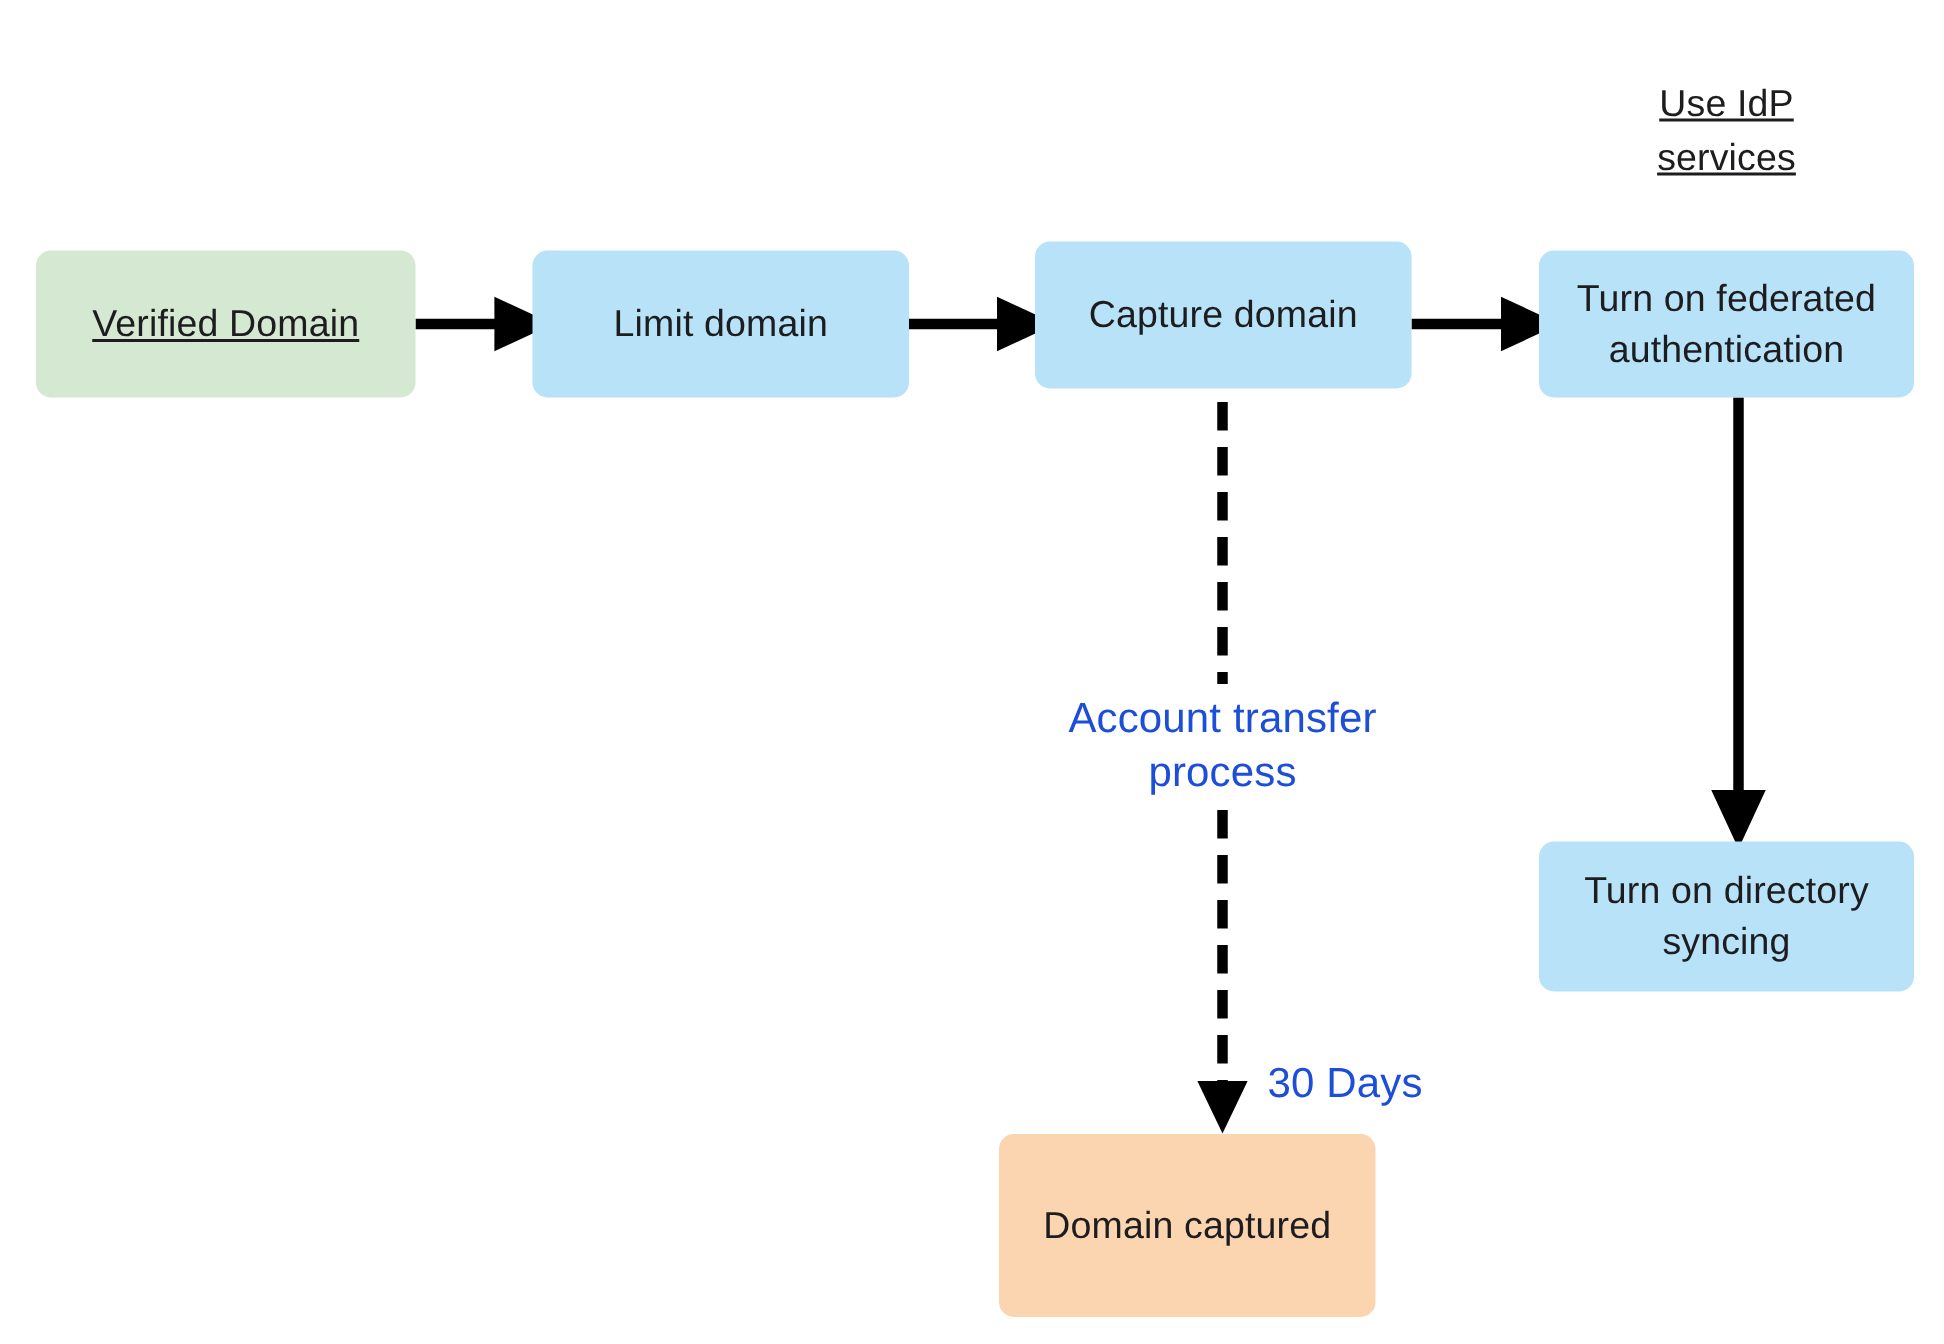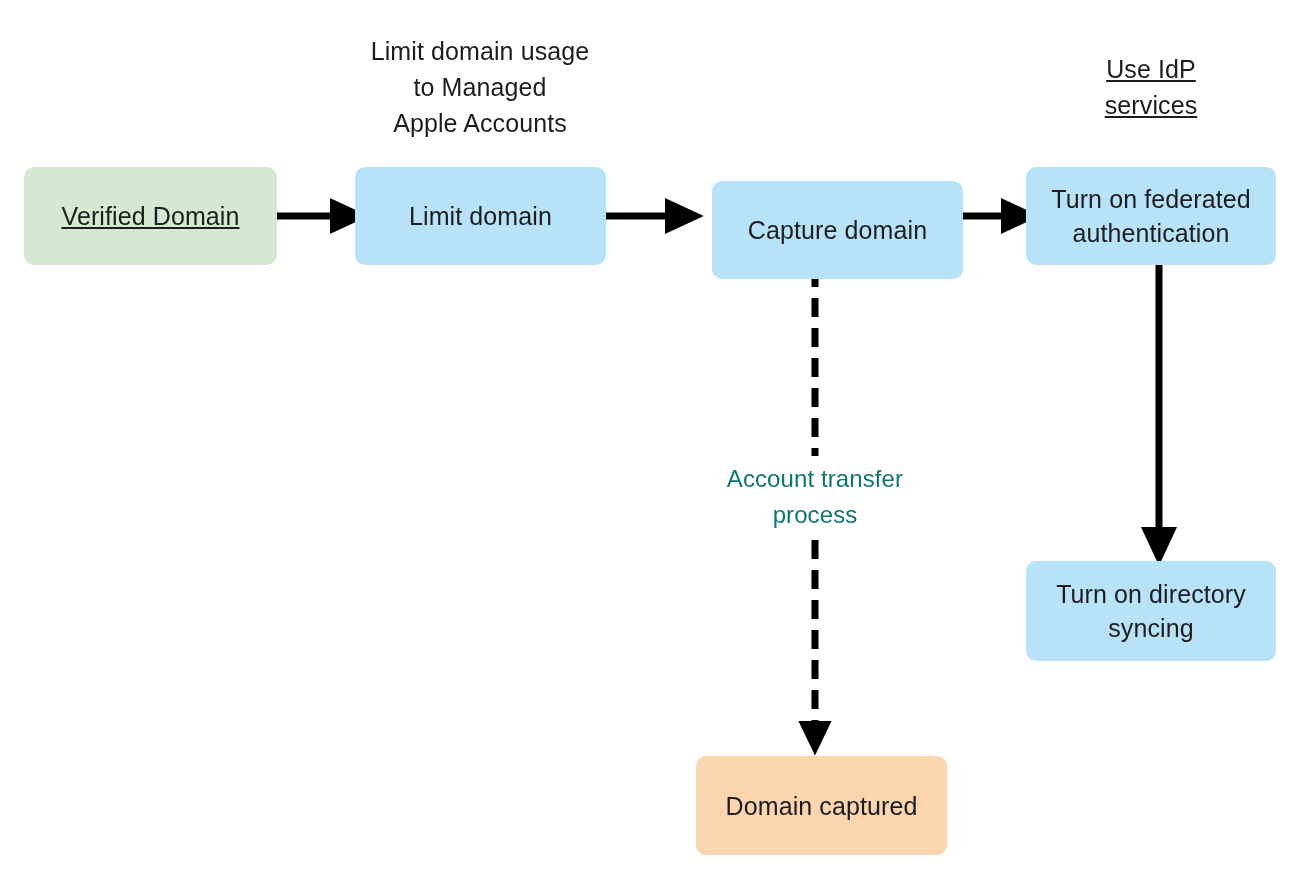--- a/index.html
+++ b/index.html
@@ -37,22 +37,22 @@
     text-align: center;
     color: #1d1d1f;
     font-size: 25px;
     line-height: 36px;
     letter-spacing: 0.1px;
     white-space: pre-line;
   }
   .edge-label {
     position: absolute;
     text-align: center;
-    color: #0f766e;
-    font-size: 24px;
+    color: #1d4ed8;
+    font-size: 28px;
     line-height: 36px;
     letter-spacing: 0.1px;
     white-space: pre-line;
   }
   svg.edges {
     position: absolute;
     left: 0;
     top: 0;
     width: 1296px;
     height: 896px;
@@ -83,39 +83,37 @@
 
     <line x1="941" y1="216" x2="1002" y2="216" stroke="#000000" stroke-width="7" marker-end="url(#arrowhead-right)"></line>
 
     <line x1="1159" y1="265" x2="1159" y2="528" stroke="#000000" stroke-width="7" marker-end="url(#arrowhead-down)"></line>
 
     <line x1="815" y1="268" x2="815" y2="456" stroke="#000000" stroke-width="7" stroke-dasharray="19 11"></line>
 
     <line x1="815" y1="540" x2="815" y2="722" stroke="#000000" stroke-width="7" stroke-dasharray="19 11" marker-end="url(#arrowhead-dashed)"></line>
   </svg>
 
-  <div class="caption" style="left:355px; top:33px; width:250px;">Limit domain usage
-to Managed
-Apple Accounts</div>
 
 
   <div class="caption" style="left:1026px; top:51px; width:250px;text-decoration:underline;">Use IdP
 services</div>
 
   <div class="node" style="left:24px; top:167px; width:253px; height:98px; background:#d5e8d2;text-decoration:underline;">Verified Domain</div>
 
   <div class="node" style="left:355px; top:167px; width:251px; height:98px; background:#b7e2f8;">Limit domain</div>
 
-  <div class="node" style="left:690px; top:181px; width:251px; height:98px; background:#b7e2f8;margin-left:22px;">Capture domain</div>
+  <div class="node" style="left:690px; top:161px; width:251px; height:98px; background:#b7e2f8;">Capture domain</div>
 
   <div class="node" style="left:1026px; top:561px; width:250px; height:100px; background:#b7e2f8; white-space:pre-line;">Turn on directory
 syncing</div>
 
   <div class="node" style="left:1026px; top:167px; width:250px; height:98px; background:#b7e2f8; white-space:pre-line;">Turn on federated
 authentication</div>
 
-  <div class="node" style="left:696px; top:756px; width:251px; height:99px; background:#fbd4b0;">Domain captured</div>
+  <div class="node" style="left:666px; top:756px; width:251px; height:122px; background:#fbd4b0;">Domain captured</div>
 
   <div class="edge-label" style="left:690px; top:461px; width:250px;">Account transfer
 process</div>
 
+  <div class="edge-label" style="left:845px; top:704px; width:160px; text-align:left;">30 Days</div>
 
 </div>
 
 </body></html>

